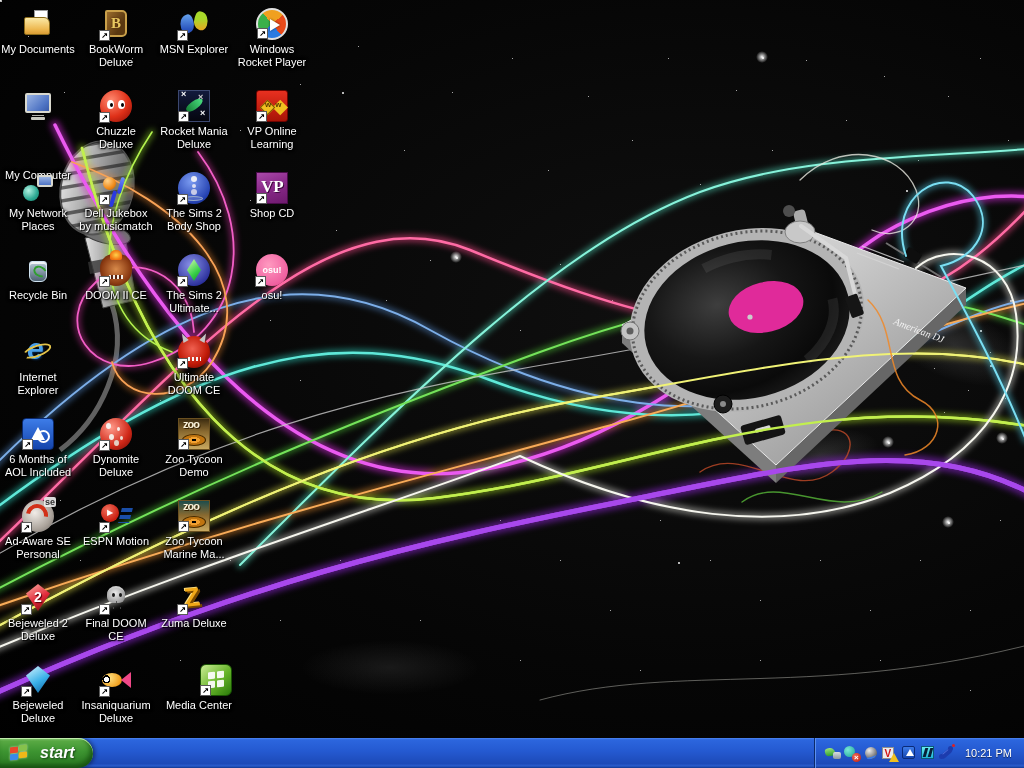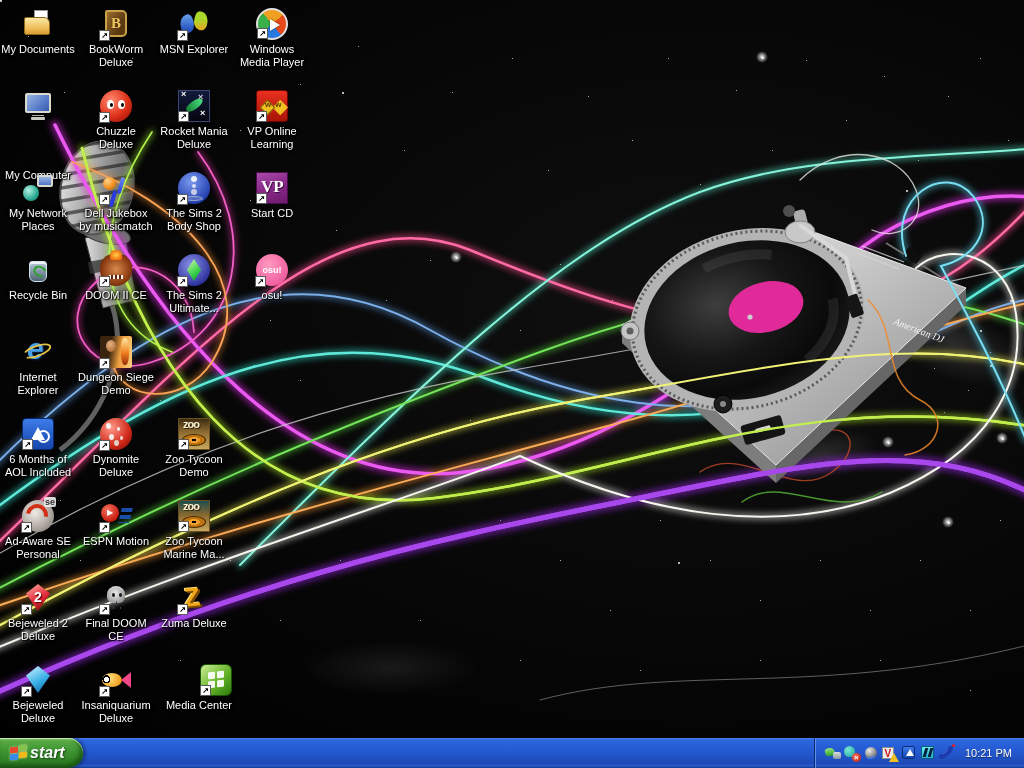--- a/index.html
+++ b/index.html
@@ -201,21 +201,21 @@
   .art-start-cd::before{content:"VP";left:4px;top:4px;font:bold 17px/20px "Liberation Serif",serif;
     color:#fff;text-shadow:1px 1px 0 #3c0a3c;}
 
   .art-osu{background:radial-gradient(circle at 40% 35%,#ff9ac0,#f060a0 70%,#e04888);border-radius:50%;}
   .art-osu::before{content:"osu!";left:0;top:0;width:32px;font:bold 9px/32px "Liberation Sans",sans-serif;
     color:#fff;text-align:center;}
 
   
   .taskbar{position:absolute;left:0;bottom:0;width:1024px;height:30px;display:flex;align-items:stretch;
     background:linear-gradient(#4e86f2 0%,#2c66de 6%,#2459d0 45%,#1d4ab8 85%,#2a5ccc 93%,#11378e 100%);}
-  .start{display:flex;align-items:center;gap:2px;height:30px;padding:0 18px 0 9px;
+  .start{display:flex;align-items:center;gap:12px;height:30px;padding:0 18px 0 9px;
     border-radius:0 15px 15px 0;cursor:pointer;
     background:linear-gradient(#8fd07a 0%,#58a943 10%,#3d9431 45%,#2f7f25 82%,#256a1d 100%);
     box-shadow:inset 0 1px 0 rgba(200,240,180,.9),inset -3px -3px 5px rgba(15,70,12,.7),2px 0 4px rgba(0,0,0,.45);}
   .start-txt{font:italic bold 16px/30px "Liberation Sans",sans-serif;color:#fff;
     text-shadow:1px 1px 2px #174212;}
   .flag{position:relative;width:19px;height:16px;filter:drop-shadow(0 0 1px rgba(255,255,255,.55));}
   .flag::before{content:"";position:absolute;left:1px;top:2px;width:8px;height:6px;background:#e8482a;
     border-radius:1px;transform:skewY(-7deg);
     box-shadow:9px -1px 0 #86c24c,0 7px 0 #3a8ae8,9px 6px 0 #f0b818;}
   .tb-mid{flex:1;}
@@ -488,26 +488,20 @@
         <div class="sc"></div>
       </div>
       <div class="lbl">Dell Jukebox by musicmatch</div>
     </div>
       <div class="cell" style="left: 78px; top: 254px;">
       <div class="art art-doom2">
         <div class="sc"></div>
       </div>
       <div class="lbl">DOOM II CE</div>
     </div>
-      <div class="cell" style="left: 78px; top: 336px;">
-      <div class="art art-dungeon-siege">
-        <div class="sc"></div>
-      </div>
-      <div class="lbl">Dungeon Siege Demo</div>
-    </div>
       <div class="cell" style="left: 78px; top: 418px;">
       <div class="art art-dynomite">
         <div class="sc"></div>
       </div>
       <div class="lbl">Dynomite Deluxe</div>
     </div>
       <div class="cell" style="left: 78px; top: 500px;">
       <div class="art art-espn">
         <div class="sc"></div>
       </div>
@@ -542,20 +536,26 @@
         <div class="sc"></div>
       </div>
       <div class="lbl">The Sims 2 Body Shop</div>
     </div>
       <div class="cell" style="left: 156px; top: 254px;">
       <div class="art art-sims2-ultimate">
         <div class="sc"></div>
       </div>
       <div class="lbl">The Sims 2 Ultimate...</div>
     </div>
+      <div class="cell" style="left: 156px; top: 336px;">
+      <div class="art art-ultimate-doom">
+        <div class="sc"></div>
+      </div>
+      <div class="lbl">Ultimate DOOM CE</div>
+    </div>
       <div class="cell" style="left: 156px; top: 418px;">
       <div class="art art-zoo-tycoon">
         <div class="sc"></div>
       </div>
       <div class="lbl">Zoo Tycoon Demo</div>
     </div>
       <div class="cell" style="left: 156px; top: 500px;">
       <div class="art art-zoo-marine">
         <div class="sc"></div>
       </div>
@@ -570,33 +570,33 @@
       <div class="cell" style="left: 156px; top: 664px; align-items: flex-end;">
       <div class="art art-media-center">
         <div class="sc"></div>
       </div>
       <div class="lbl">Media Center</div>
     </div>
       <div class="cell" style="left: 234px; top: 8px;">
       <div class="art art-wmp">
         <div class="sc"></div>
       </div>
-      <div class="lbl">Windows Media Player</div>
+      <div class="lbl">Windows Rocket Player</div>
     </div>
       <div class="cell" style="left: 234px; top: 90px;">
       <div class="art art-vp-online">
         <div class="sc"></div>
       </div>
       <div class="lbl">VP Online Learning</div>
     </div>
       <div class="cell" style="left: 234px; top: 172px;">
       <div class="art art-start-cd">
         <div class="sc"></div>
       </div>
-      <div class="lbl">Start CD</div>
+      <div class="lbl">Shop CD</div>
     </div>
       <div class="cell" style="left: 234px; top: 254px;">
       <div class="art art-osu">
         <div class="sc"></div>
       </div>
       <div class="lbl">osu!</div>
     </div>
     </div>
 
   <div class="taskbar">

